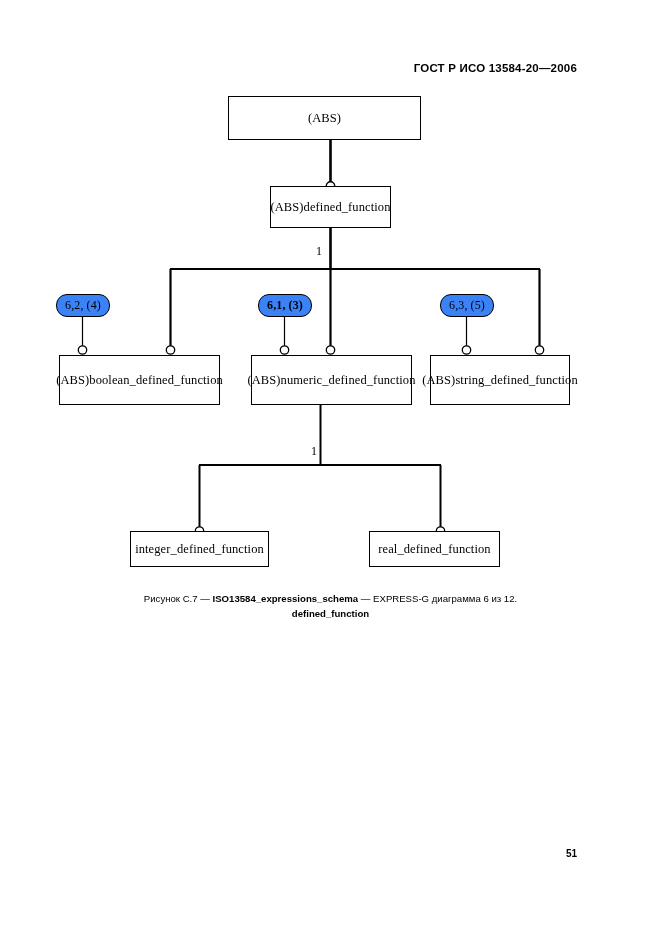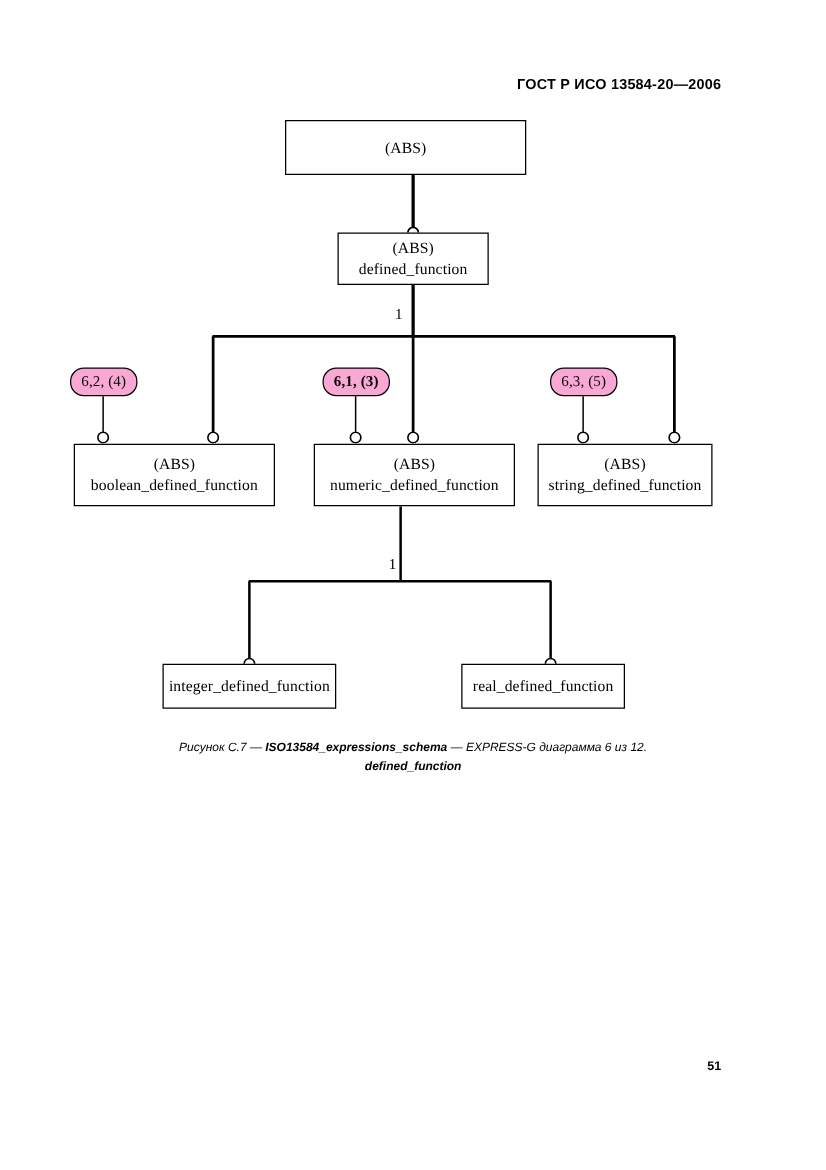--- a/index.html
+++ b/index.html
@@ -49,21 +49,21 @@
     top: 0;
   }
 
   
   .ebox {
     position: absolute;
     border: 1.2px solid #000;
     background: #fff;
     box-sizing: border-box;
     display: flex;
-    flex-direction: column;
+    flex-direction: row;
     align-items: center;
     justify-content: center;
     font-family: "Liberation Serif", serif;
     font-size: 12.5px;
     line-height: 1.35;
     text-align: center;
     letter-spacing: 0.1px;
   }
   .ebox .abs {
     display: block;
@@ -73,21 +73,21 @@
   }
   .ebox.single {
     justify-content: center;
   }
 
   
   .oval {
     position: absolute;
     border: 1.2px solid #000;
     border-radius: 11px;
-    background: #f9a8d4;
+    background: #3b82f6;
     box-sizing: border-box;
     display: flex;
     align-items: center;
     justify-content: center;
     font-family: "Liberation Serif", serif;
     font-size: 12px;
     letter-spacing: 0.1px;
     white-space: nowrap;
   }
 
@@ -102,21 +102,20 @@
   
   .caption {
     position: absolute;
     left: 0;
     top: 592px;
     width: 661px;
     text-align: center;
     font-family: "Liberation Sans", sans-serif;
     font-size: 9.6px;
     line-height: 1.55;
-    font-style: italic;
   }
   .caption .b {
     font-weight: bold;
   }
   .caption .line2 {
     font-weight: bold;
     display: block;
   }
 
   

